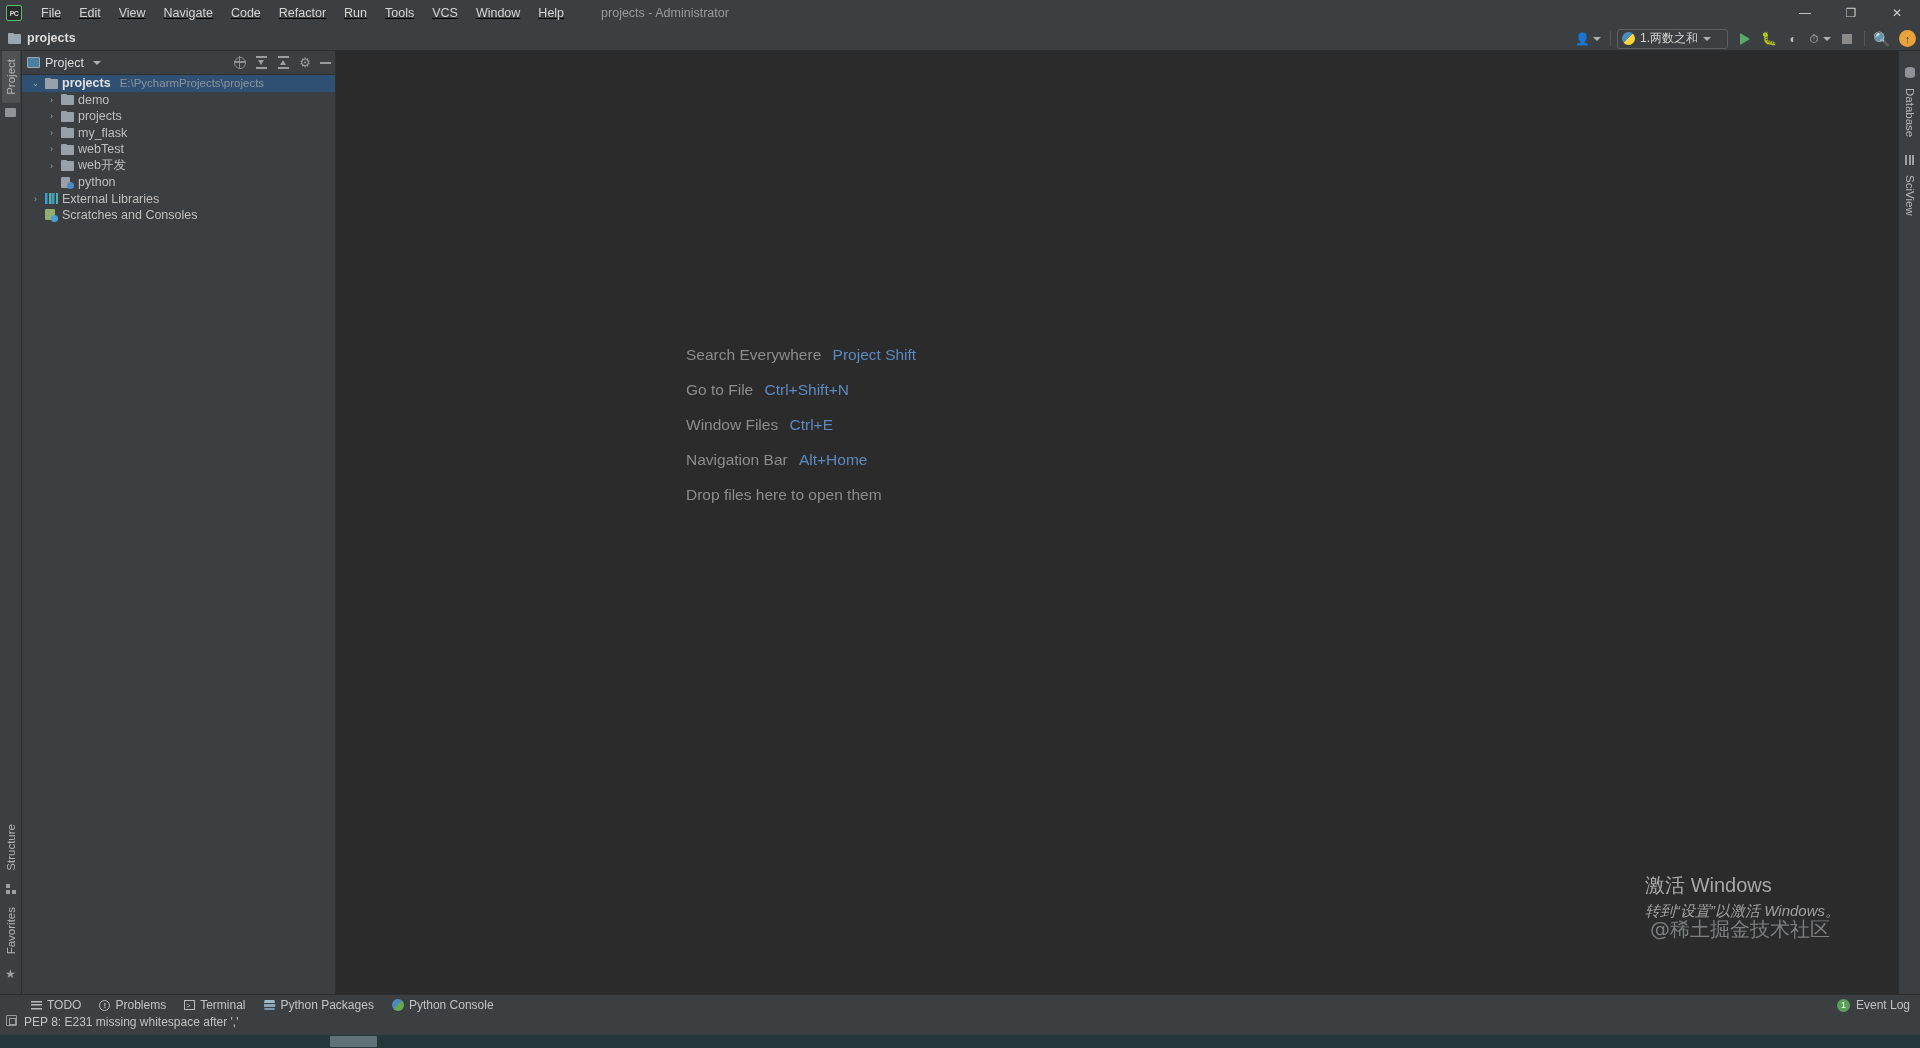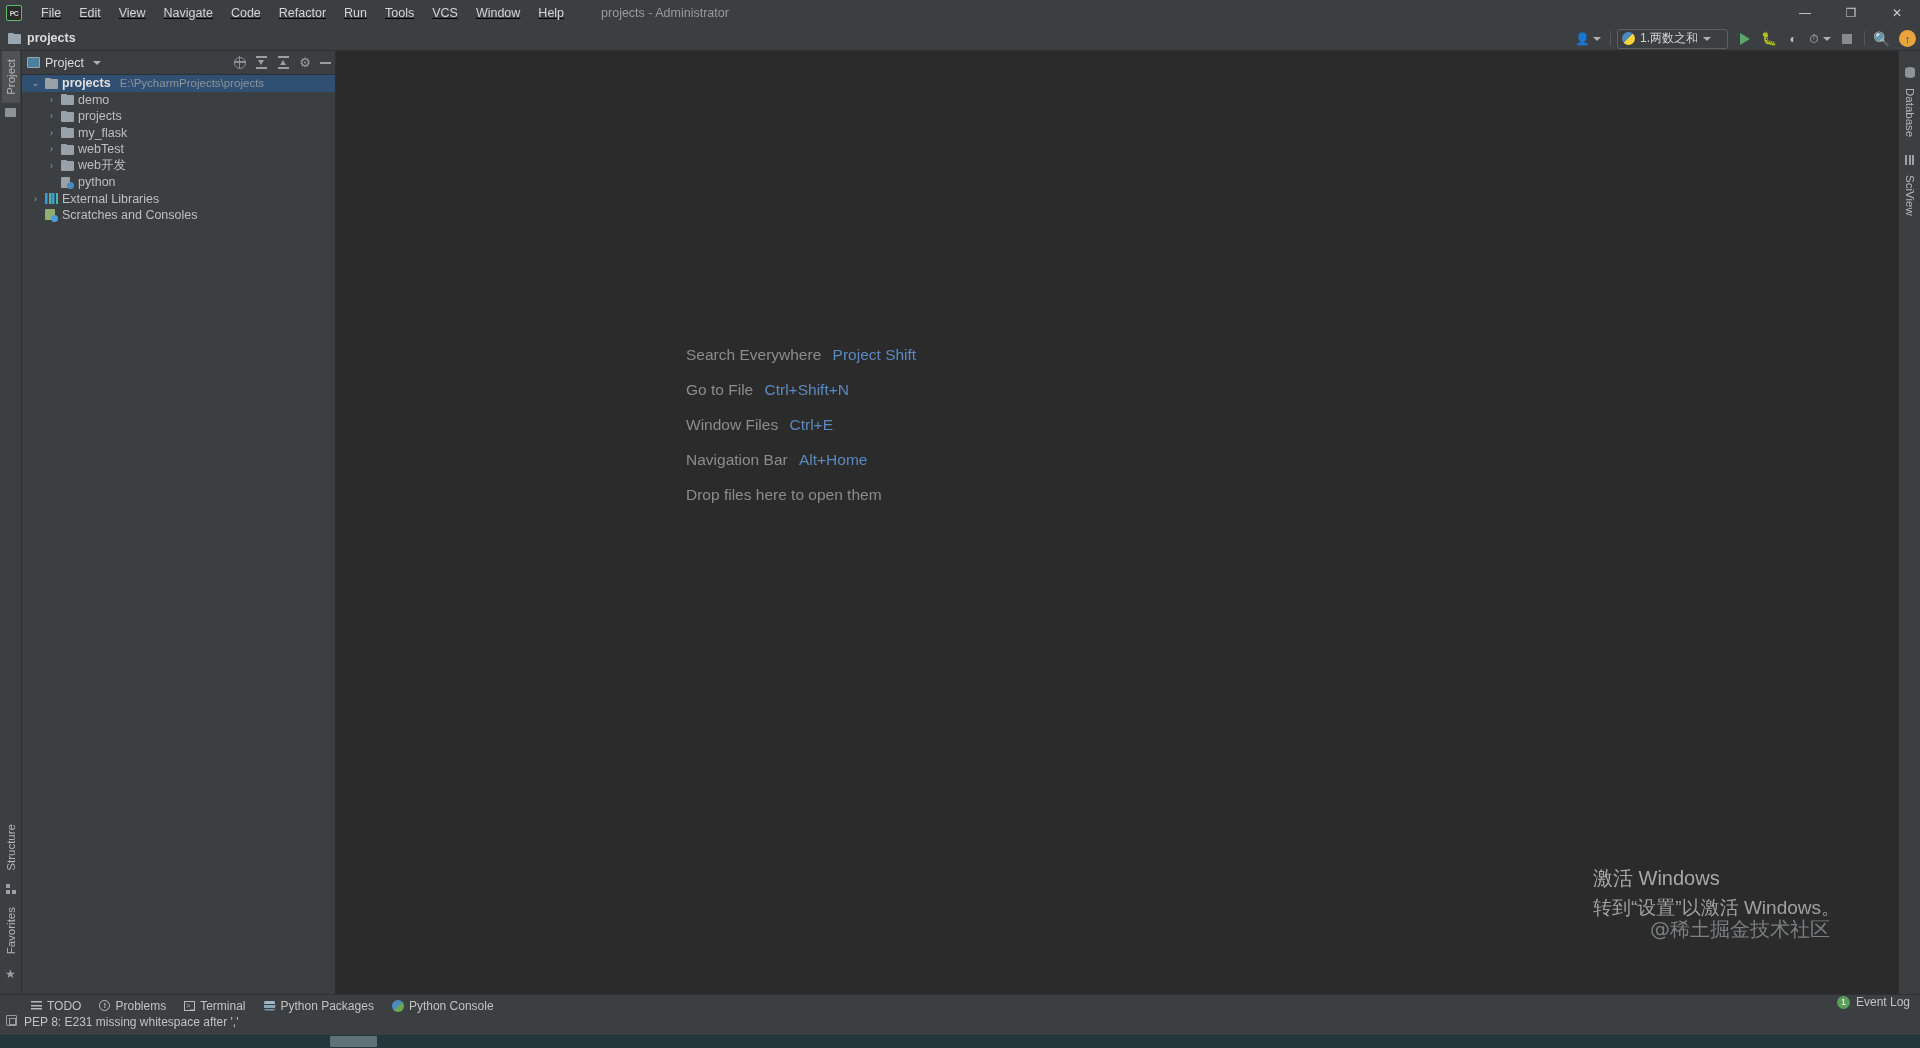--- a/index.html
+++ b/index.html
@@ -217,21 +217,21 @@
   .hints {
     position: absolute; left: 350px; top: 295px;
     display: flex; flex-direction: column; gap: 17px;
   }
   .hint-row { font-size: 15.5px; color: #8c8c8c; white-space: nowrap; }
   .hint-key { color: #5c89bf; margin-left: 7px; }
   .wmark {
     position: absolute; right: 58px; bottom: 73px; text-align: left; user-select: none;
   }
   .wmark-t1 { font-size: 20px; color: #a8a8a8; }
-  .wmark-t2 { font-size: 19px; color: #a0a0a0; margin-top: 3px; }
+  .wmark-t2 { font-size: 15px; color: #a0a0a0; margin-top: 3px; font-style: italic; }
   .credit {
     position: absolute; right: 10px; bottom: -22px;
     font-size: 20px; color: #7c7f81; font-family: "DejaVu Sans", sans-serif;
   }
 
   
   .rail-right {
     width: 22px; flex: 0 0 22px; background: #3c3f41; border-left: 1px solid #2e2f30;
     display: flex; flex-direction: column; align-items: center; padding-top: 16px; gap: 4px;
   }
@@ -245,21 +245,21 @@
   .ico-sci {
     width: 10px; height: 10px;
     background:
       repeating-linear-gradient(to right, #9aa0a5 0 2px, transparent 2px 3.5px),
       none;
   }
 
   
   .statusbar-tools {
     height: 21px; flex: 0 0 21px; background: #3c3f41; border-top: 1px solid #2e2f30;
-    display: flex; align-items: flex-start; position: relative;
+    display: flex; align-items: center; position: relative;
   }
   .st-item {
     display: flex; align-items: center; gap: 5px; padding: 0 9px; height: 21px;
     font-size: 12px; color: #c2c2c2; white-space: nowrap;
   }
   .st-right { position: absolute; right: 10px; display: flex; align-items: center; gap: 6px; }
   .evt-badge {
     width: 13px; height: 13px; border-radius: 50%; background: #5a9e5a;
     color: #fff; font-size: 9px; display: flex; align-items: center; justify-content: center;
   }

